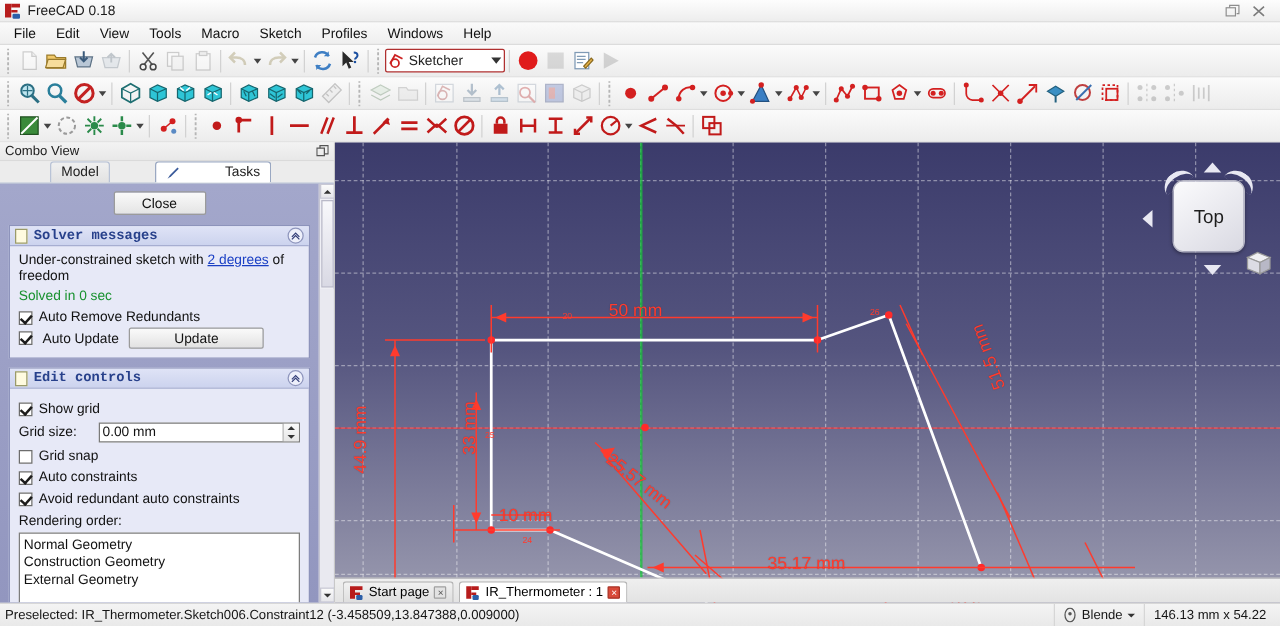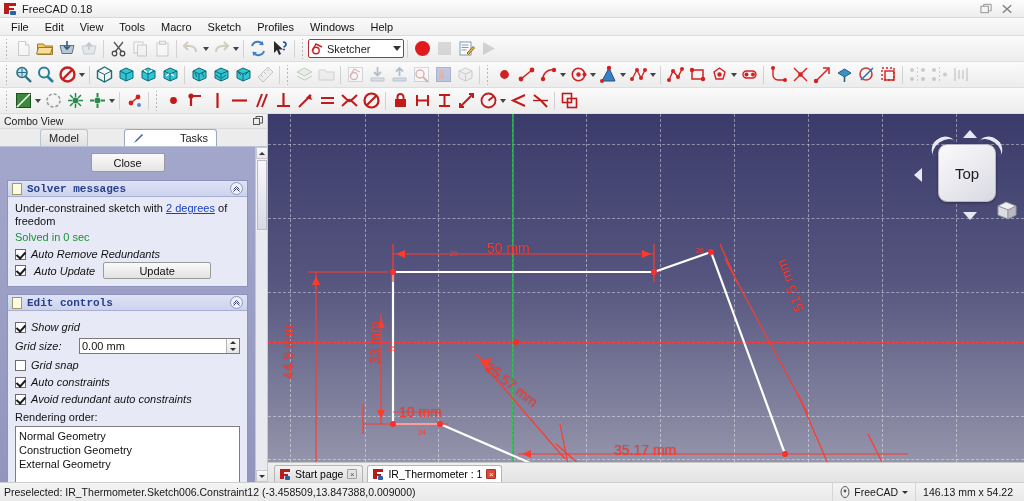--- a/index.html
+++ b/index.html
@@ -113,21 +113,21 @@
   .cbox { width:11px; height:11px; flex:none; background:#fff;
           border:1px solid #6d6d6d; position:relative; }
   .cbox.on::after { content:""; position:absolute; left:2px; top:0px;
      width:4px; height:7px; border:solid #1b1b1b; border-width:0 2px 2px 0;
      transform:rotate(42deg); }
   .row-split { display:flex; align-items:center; gap:8px; margin-top:2px; }
   .upd-btn { width:108px; height:17px; font-size:11px; color:#111;
              background:linear-gradient(#fafafa,#e2e2e2);
              border:1px solid #9b9b9b; border-radius:2px;
              font-family:"Liberation Sans", sans-serif; }
-  .lbl { font-size:11px; color:#111;font-style:italic; }
+  .lbl { font-size:11px; color:#111; }
   .fieldrow { display:flex; align-items:center; margin-top:5px; gap:6px; }
   .fieldrow .lbl { width:70px; }
   .spin { flex:1; height:16px; display:flex; border:1px solid #7a7a7a; background:#fff; }
   .spin input { flex:1; border:none; outline:none; font-size:11px;
                 padding:0 2px; background:transparent;
                 font-family:"Liberation Sans", sans-serif; color:#111; }
   .spin .arrows { width:13px; border-left:1px solid #b5b5b5;
                   display:flex; flex-direction:column;
                   background:linear-gradient(#fafafa,#e6e6e6); }
   .spin .arrows div { flex:1; display:flex; align-items:center; justify-content:center;}
@@ -1018,18 +1018,18 @@
     </div>
   </div>
 
   <div class="statusbar">
     <span class="sb-left">Preselected: IR_Thermometer.Sketch006.Constraint12 (-3.458509,13.847388,0.009000)</span>
     <span class="sb-cell">
       <svg width="10" height="12" viewBox="0 0 10 12">
         <ellipse cx="5" cy="6" rx="4" ry="5.5" fill="none" stroke="#555"></ellipse>
         <circle cx="5" cy="5" r="1.4" fill="#555"></circle>
       </svg>
-      <span>FreeCAD</span>
+      <span>Blende</span>
       <span class="caret-dn"></span>
     </span>
     <span class="sb-cell">146.13 mm x 54.22</span>
   </div>
 </div>
 
 </body></html>

